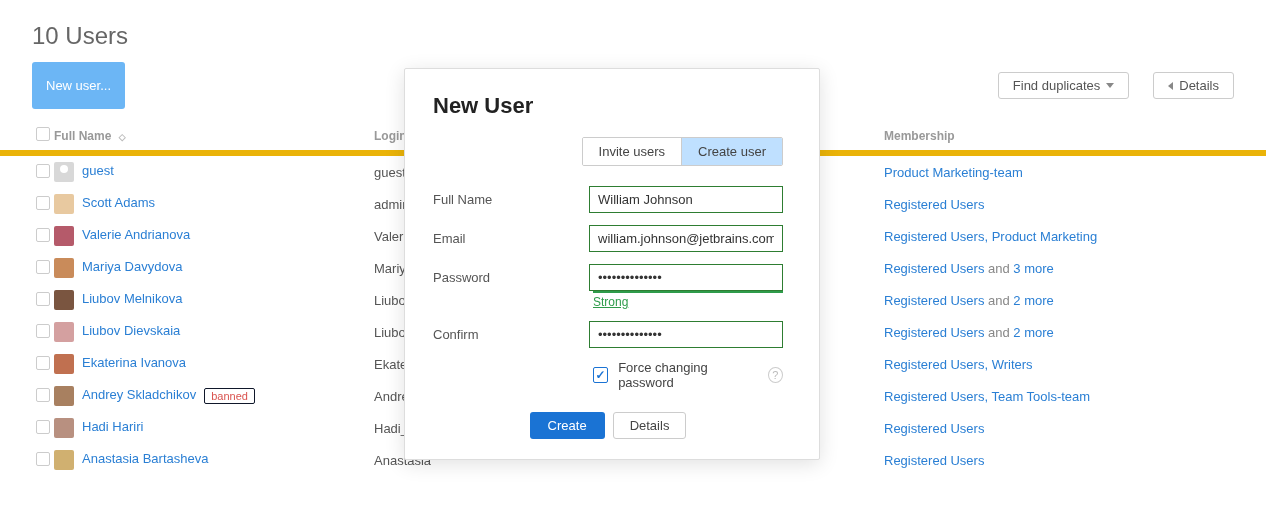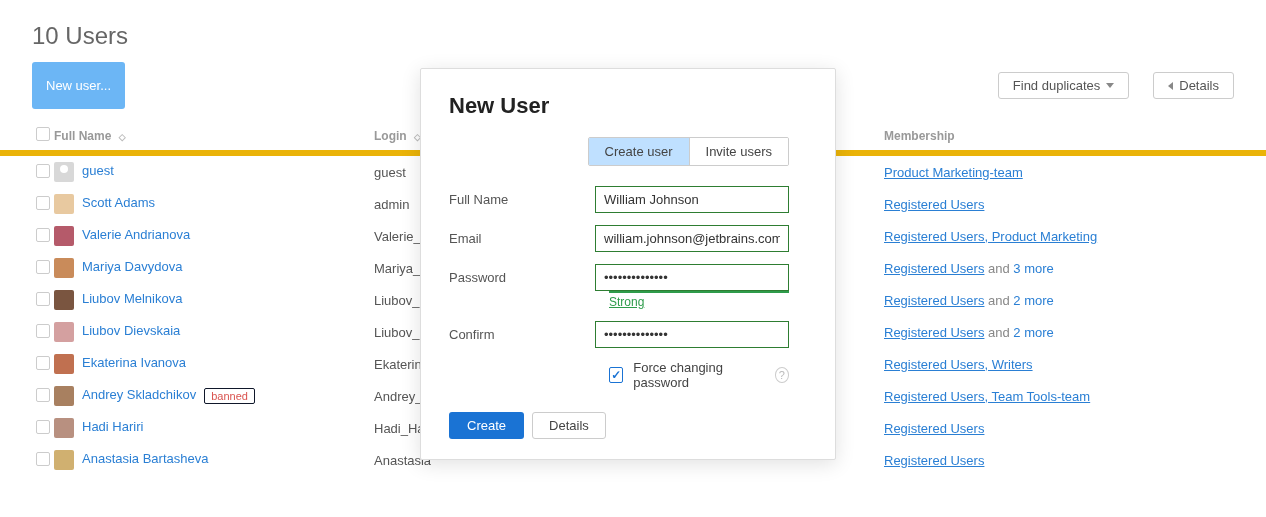--- a/index.html
+++ b/index.html
@@ -98,21 +98,21 @@
     .avatar.guest::after {
       content: "";
       position: absolute;
       top: 3px; left: 6px;
       width: 8px; height: 8px;
       background: #fff;
       border-radius: 50%;
     }
     .link { color: #2a7fd4; cursor: pointer; }
     .login-text { color: #555; }
-    .membership-text { color: #2a7fd4; text-decoration: underline; }
+    .membership-text { color: #2a7fd4; }
     .membership-more { color: #2a7fd4; }
     .membership-and { color: #888; }
     .banned-badge {
       display: inline-block;
       border: 1px solid #0f172a;
       color: #d9534f;
       font-size: 11px;
       padding: 1px 6px;
       border-radius: 2px;
       margin-left: 8px;
@@ -121,27 +121,27 @@
     .sort-icon {
       display: inline-block;
       margin-left: 4px;
       font-size: 9px;
       color: #bbb;
     }
     
     .dialog {
       position: absolute;
       top: 68px;
-      left: 420px;
+      left: 404px;
       width: 416px;
       background: #fff;
       border: 1px solid #ddd;
       box-shadow: 0 4px 20px rgba(0,0,0,0.12);
       border-radius: 2px;
-      padding: 24px 46px 20px 28px;
+      padding: 24px 36px 20px 28px;
     }
     .dialog-title {
       font-size: 22px;
       font-weight: 600;
       color: #222;
       margin-bottom: 18px;
     }
     .tabset {
       display: flex;
       border: 1px solid #ccc;
@@ -214,21 +214,21 @@
     .help-icon {
       width: 16px; height: 16px;
       border: 1px solid #ccc;
       border-radius: 50%;
       color: #bbb;
       font-size: 11px;
       display: inline-flex;
       align-items: center;
       justify-content: center;
     }
-    .dialog-buttons { display: flex; gap: 8px; }
+    .dialog-buttons { display: flex; gap: 8px; justify-content: center; }
     .btn-primary {
       background: #1a73d4;
       color: #fff;
       border: none;
       border-radius: 3px;
       padding: 6px 18px;
       font-size: 13px;
       cursor: pointer;
     }
     .btn-secondary {
@@ -336,22 +336,22 @@
         <td class="col-login login-text">Anastasia</td>
         <td class="col-membership"><span class="membership-text">Registered Users</span></td>
       </tr>
     </tbody>
 </table>
 
 <div class="dialog">
   <div class="dialog-title">New User</div>
 
   <div class="tabset">
+    <div class="tab">Invite users</div>
     <div class="tab active">Create user</div>
-    <div class="tab">Invite users</div>
   </div>
 
   <div class="form-row">
     <div class="form-label">Full Name</div>
     <input class="form-input" value="William Johnson" style="">
   </div>
 
   <div class="form-row">
     <div class="form-label">Email</div>
     <input class="form-input" value="william.johnson@jetbrains.com" style="">

